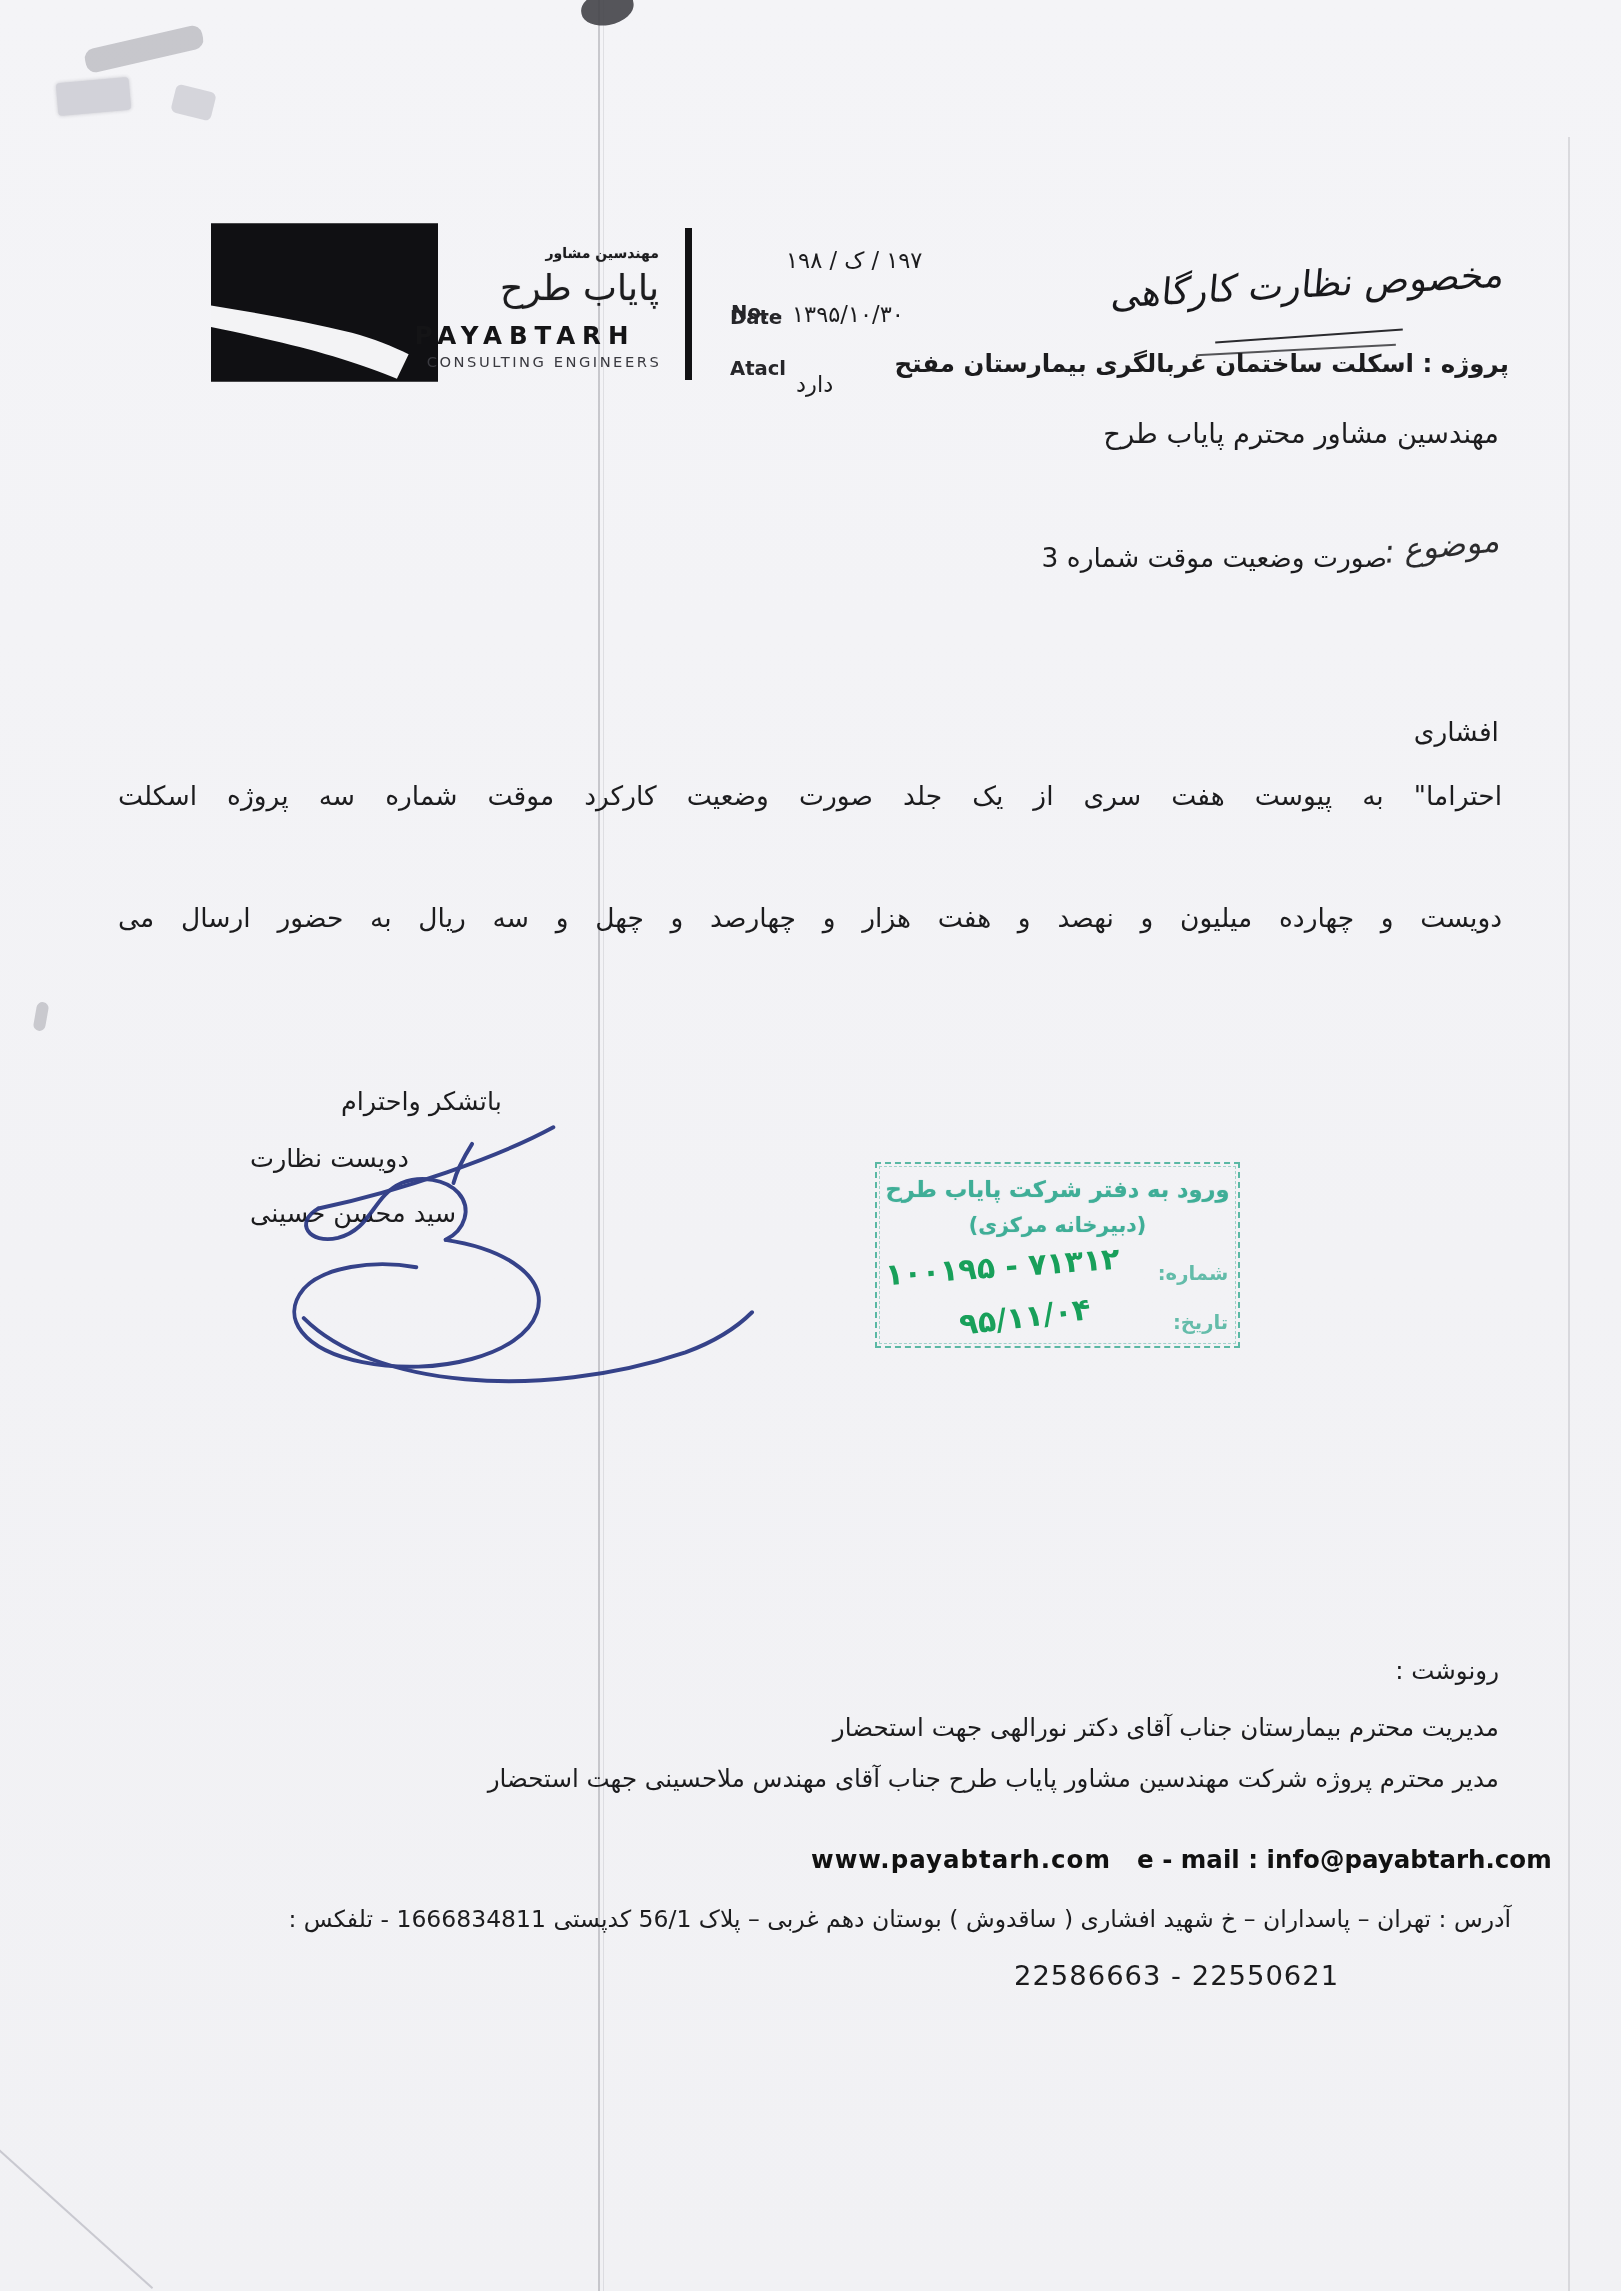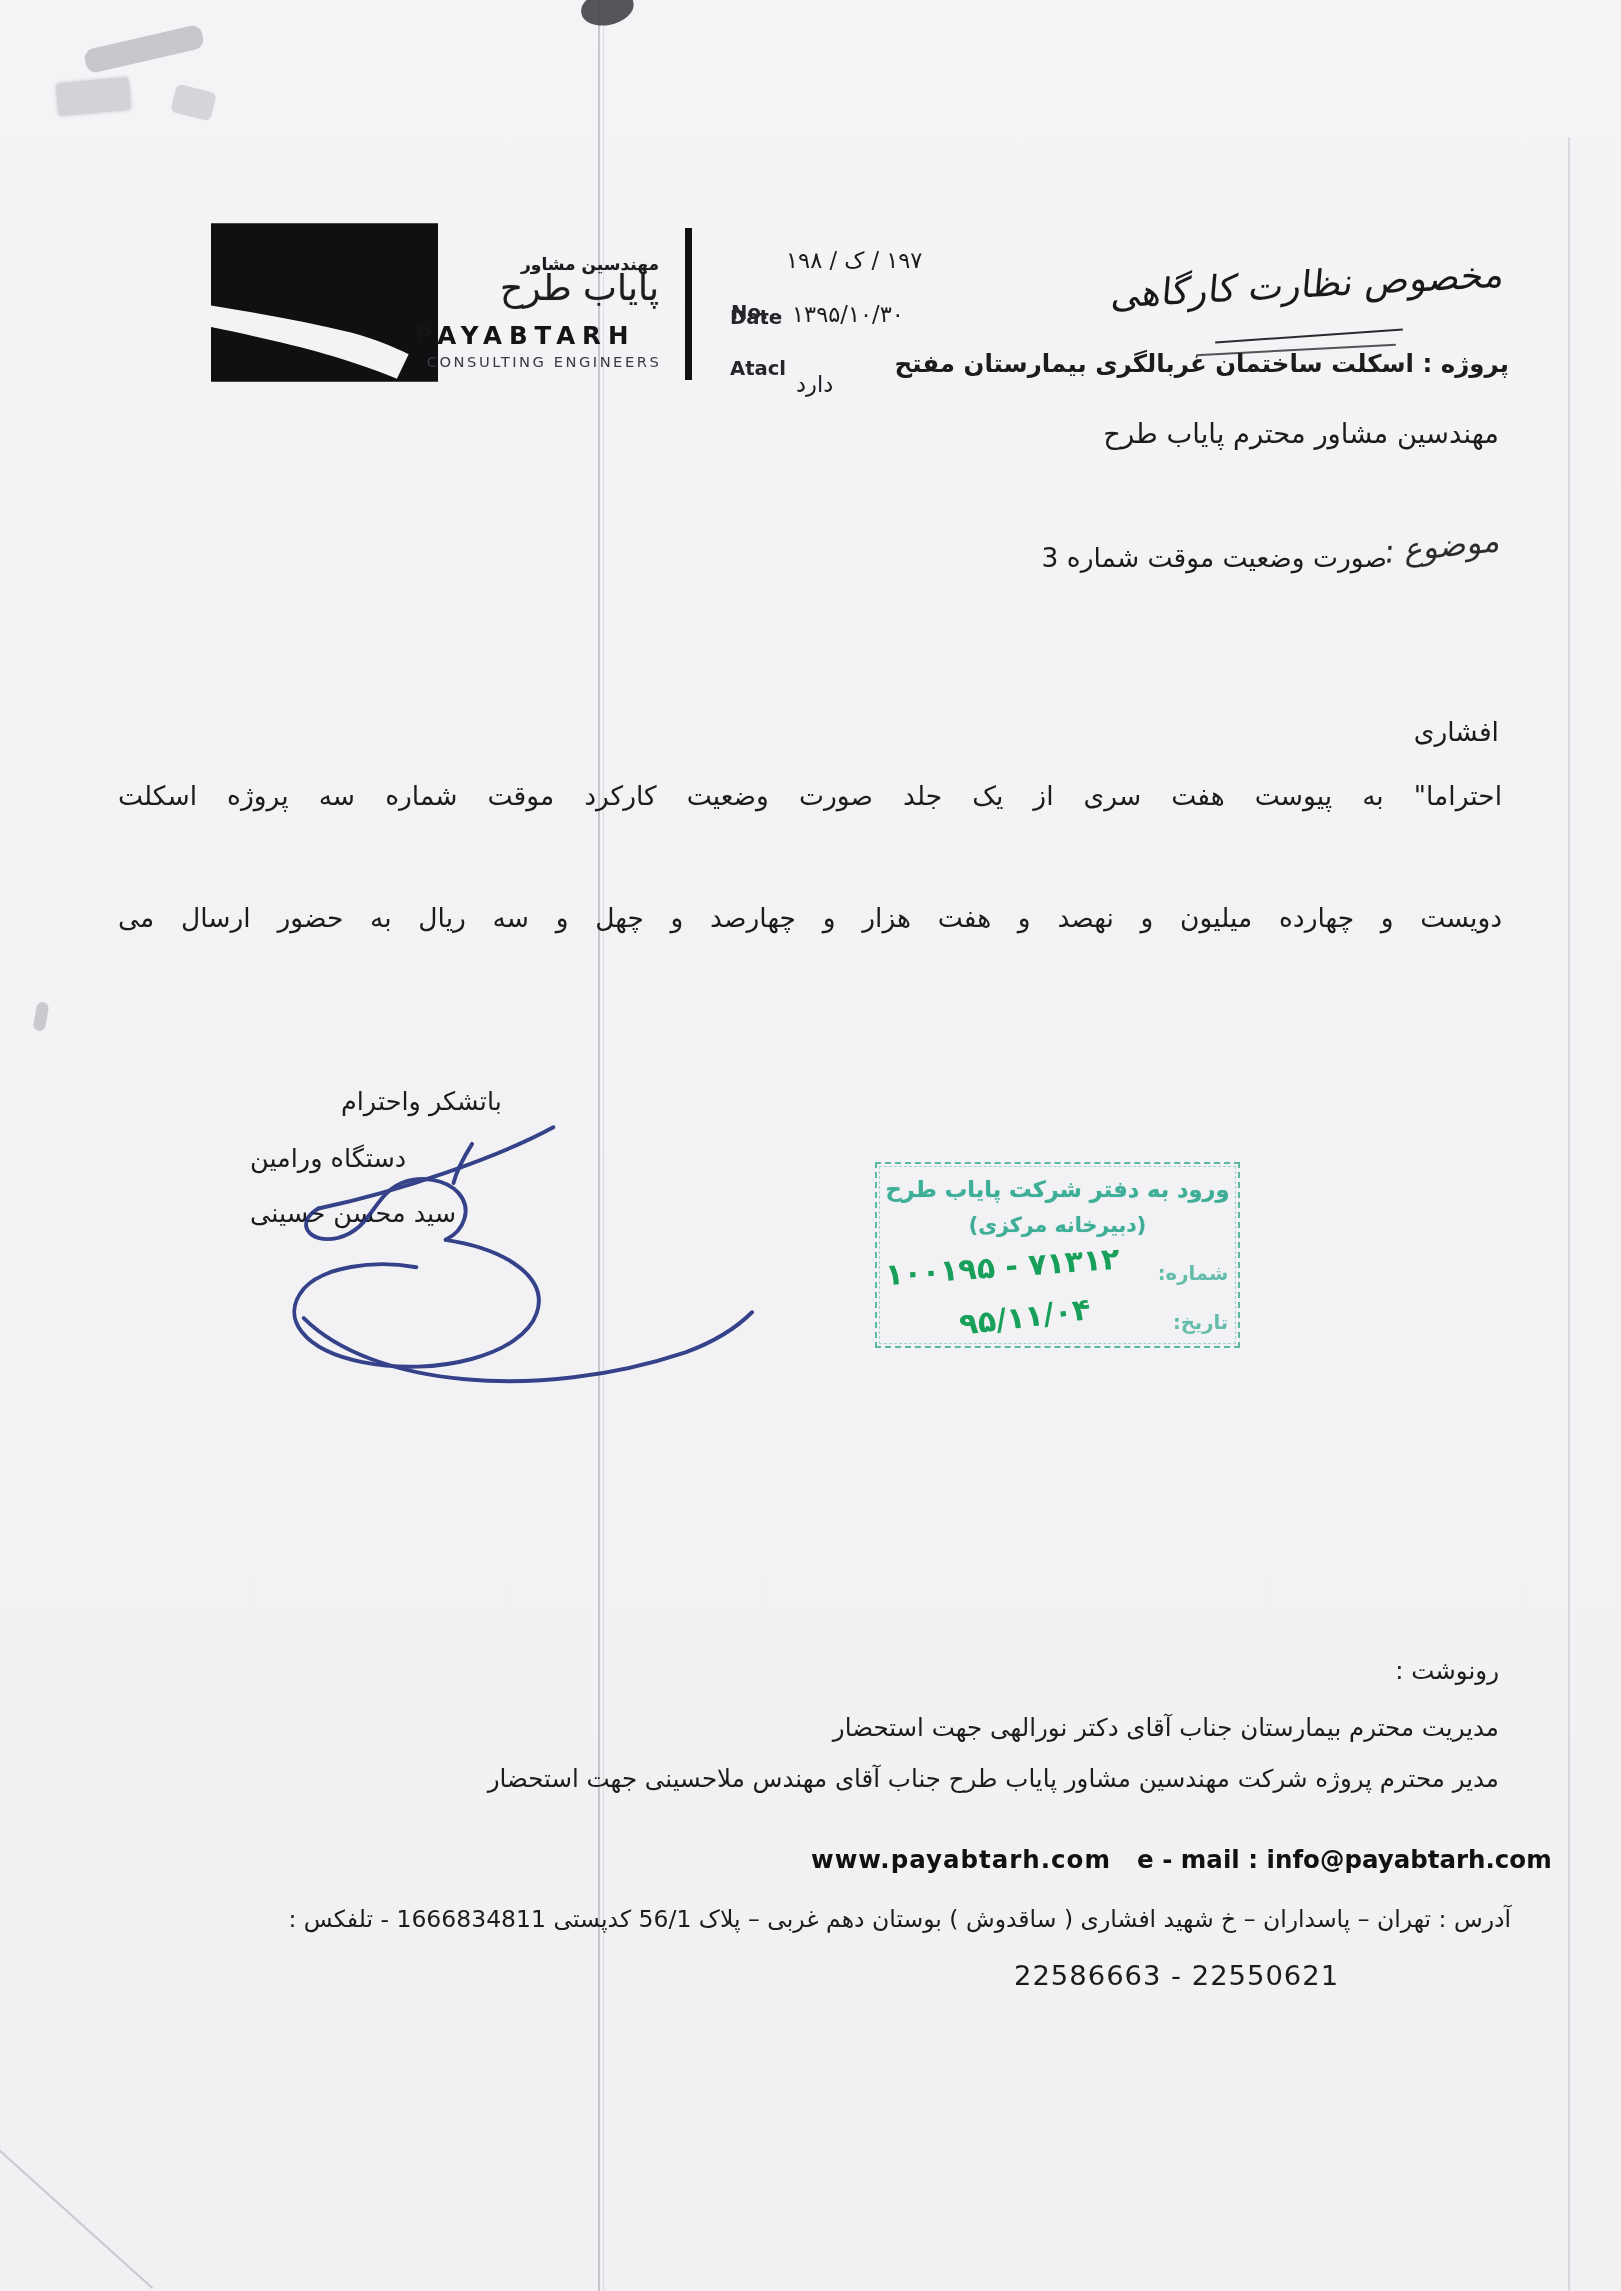--- a/index.html
+++ b/index.html
@@ -21,21 +21,21 @@
   .fold-top-blob{left:581px;top:-7.8px;width:53px;height:33px;background:#46464c;border-radius:50% 40% 55% 50%;transform:rotate(-10deg);opacity:.92;}
   .smudge1{left:84px;top:37px;width:120px;height:23.5px;background:#9a9aa2;opacity:.5;border-radius:9.8px;transform:rotate(-13deg);}
   .smudge2{left:57px;top:80px;width:73px;height:33px;background:#cfcfd6;opacity:.9;border-radius:3.9px;transform:rotate(-5deg);box-shadow:0 0 3.9px rgba(120,120,130,.4);}
   .smudge3{left:173px;top:88px;width:41px;height:29px;background:#bcbcc4;opacity:.55;border-radius:5.9px;transform:rotate(14deg);}
   .smudge4{left:35px;top:1002px;width:11.8px;height:29px;background:#a0a0a8;opacity:.5;border-radius:5.9px;transform:rotate(10deg);}
   .edge-right{left:1568px;top:137px;width:2px;height:2154px;background:rgba(150,150,158,.28);}
   .corner-fold{left:-13.7px;top:2137px;width:225px;height:2px;background:rgba(168,168,178,.55);transform:rotate(42deg);transform-origin:left top;}
 
   
   .logo{left:211px;top:223px;width:227px;height:159px;}
-  .brand-fa-small{left:443px;top:245px;width:216px;text-align:right;font-size:17px;font-weight:700;direction:rtl;margin-top:9px;}
+  .brand-fa-small{left:443px;top:245px;width:216px;text-align:right;font-size:14px;font-weight:700;direction:rtl;}
   .brand-fa-big{left:412px;top:267px;width:247px;text-align:right;font-size:36px;font-weight:400;direction:rtl;}
   .brand-en{left:367px;top:321px;width:316px;text-align:center;font-size:24.5px;font-weight:700;letter-spacing:6.9px;color:#141416;}
   .brand-en-sub{left:402px;top:353px;width:284px;text-align:center;font-size:14.7px;letter-spacing:2.5px;color:#3a3a40;}
   .divider{left:685px;top:228px;width:6.9px;height:152px;background:#121214;}
   .ref-label{font-size:19.6px;font-weight:700;color:#26262a;}
   .ref-value{font-size:22.5px;color:#1c1c1e;}
   .no-label{left:731px;top:253px;margin-top:48px;}
   .no-value{left:786px;top:247px;letter-spacing:2px;}
   .date-label{left:730px;top:306px;}
   .date-value{left:792px;top:301px;letter-spacing:2px;}
@@ -121,21 +121,21 @@
 
   <div class="abs addressee">مهندسین مشاور محترم پایاب طرح</div>
   <div class="abs subject-label">موضوع :</div>
   <div class="abs subject-text">صورت وضعیت موقت شماره 3</div>
 
   <div class="abs salutation">افشاری</div>
   <div class="abs body-line bl1">احتراما" به پیوست هفت سری از یک جلد صورت وضعیت کارکرد موقت شماره سه پروژه اسکلت</div>
   <div class="abs body-line bl3">دویست و چهارده میلیون و نهصد و هفت هزار و چهارصد و چهل و سه ریال به حضور ارسال می</div>
 
   <div class="abs closing-thanks">باتشکر واحترام</div>
-  <div class="abs closing-org">دستگاه ورامین</div>
+  <div class="abs closing-org">دویست نظارت</div>
   <div class="abs closing-name">سید محسن حسینی</div>
   <div class="abs signature-svg">
     <svg width="549" height="323" viewBox="0 0 560 330" xmlns="http://www.w3.org/2000/svg">
       <g fill="none" stroke="#263480" stroke-width="4" stroke-linecap="round" opacity="0.92">
         <path d="M335 35 C 280 65, 180 100, 95 118"></path>
         <path d="M95 118 C 70 132, 85 155, 115 148 C 150 139, 150 105, 180 92 C 200 84, 225 88, 238 102 C 252 118, 245 140, 225 150"></path>
         <path d="M225 150 C 290 160, 330 190, 318 225 C 303 268, 215 290, 140 275 C 80 263, 55 230, 80 200 C 100 178, 150 170, 195 178"></path>
         <path d="M80 230 C 150 300, 320 315, 470 265 C 500 254, 522 240, 538 224"></path>
         <path d="M252 52 C 242 68, 236 80, 233 92"></path>
       </g>

